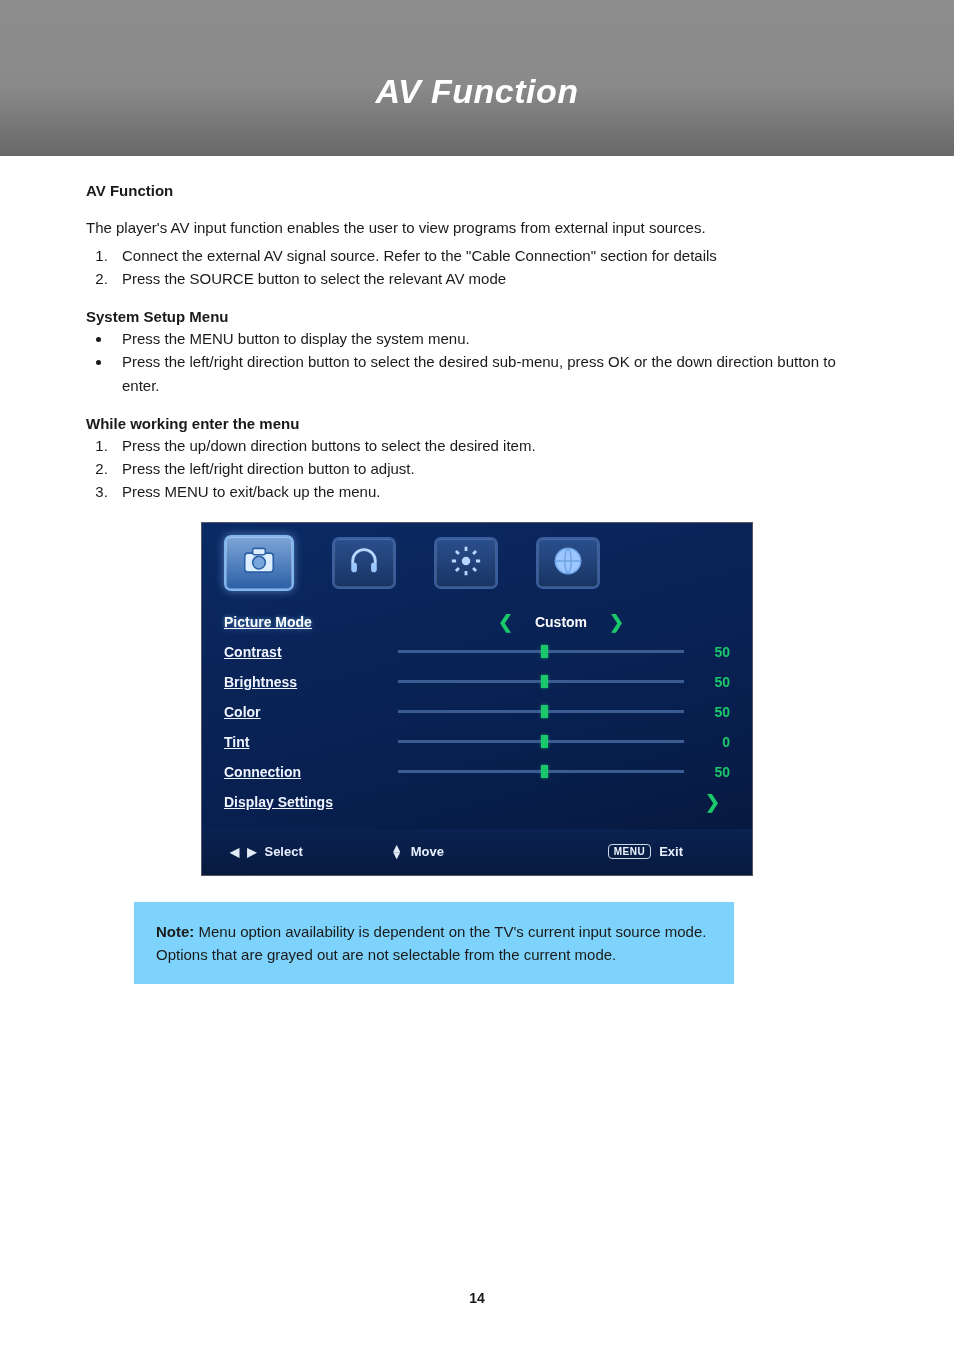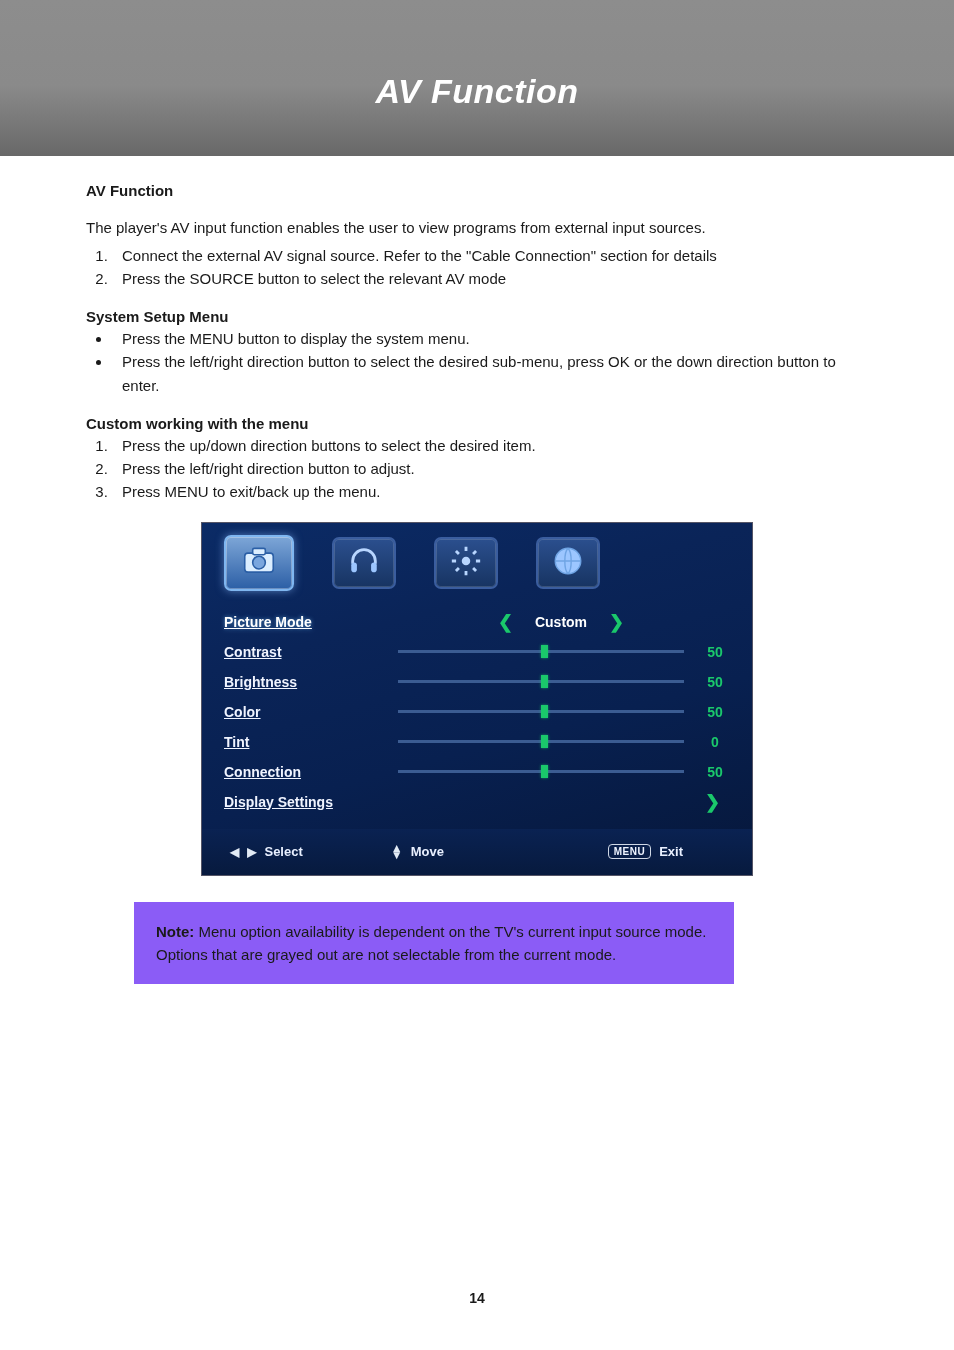--- a/index.html
+++ b/index.html
@@ -148,21 +148,21 @@
   .slider .knob {
     position: absolute;
     top: -5px;
     width: 7px;
     height: 13px;
     background: #1ac86b;
     box-shadow: 0 0 3px rgba(30,220,120,0.6);
   }
   .slider-val {
     width: 30px;
-    text-align: center;
+    text-align: right;
     color: #1ac86b;
     font-weight: bold;
     font-size: 14px;
   }
   .submenu-arrow {
     position: absolute;
     right: 10px;
     color: #1ac86b;
     font-size: 18px;
     font-weight: bold;
@@ -201,21 +201,21 @@
 
   .note-line {
     font-size: 15px;
     margin: 6px 0 28px 0;
   }
   .note-line .b { font-weight: bold; }
 
   .note-box {
     width: 600px;
     margin: 0 0 0 48px;
-    background: #8b5cf6;
+    background: #7dd3fc;
     padding: 18px 22px;
     font-size: 15px;
     line-height: 1.55;
   }
   .note-box .b { font-weight: bold; }
 
   .page-number {
     position: absolute;
     left: 0; right: 0;
     text-align: center;
@@ -240,21 +240,21 @@
     <li>Connect the external AV signal source. Refer to the "Cable Connection" section for details</li>
     <li>Press the SOURCE button to select the relevant AV mode</li>
   </ol>
 
   <div class="sub-heading">System Setup Menu</div>
   <ul class="bulletlist">
     <li>Press the MENU button to display the system menu.</li>
     <li>Press the left/right direction button to select the desired sub-menu, press OK or the down direction button to enter.</li>
   </ul>
 
-  <div class="sub-heading">Custom working with the menu</div>
+  <div class="sub-heading">While working enter the menu</div>
   <ol class="numlist">
     <li>Press the up/down direction buttons to select the desired item.</li>
     <li>Press the left/right direction button to adjust.</li>
     <li>Press MENU to exit/back up the menu.</li>
   </ol>
 
   <div class="osd">
     <div class="osd-tabs">
       <div class="tab-icon active">
         <span>

